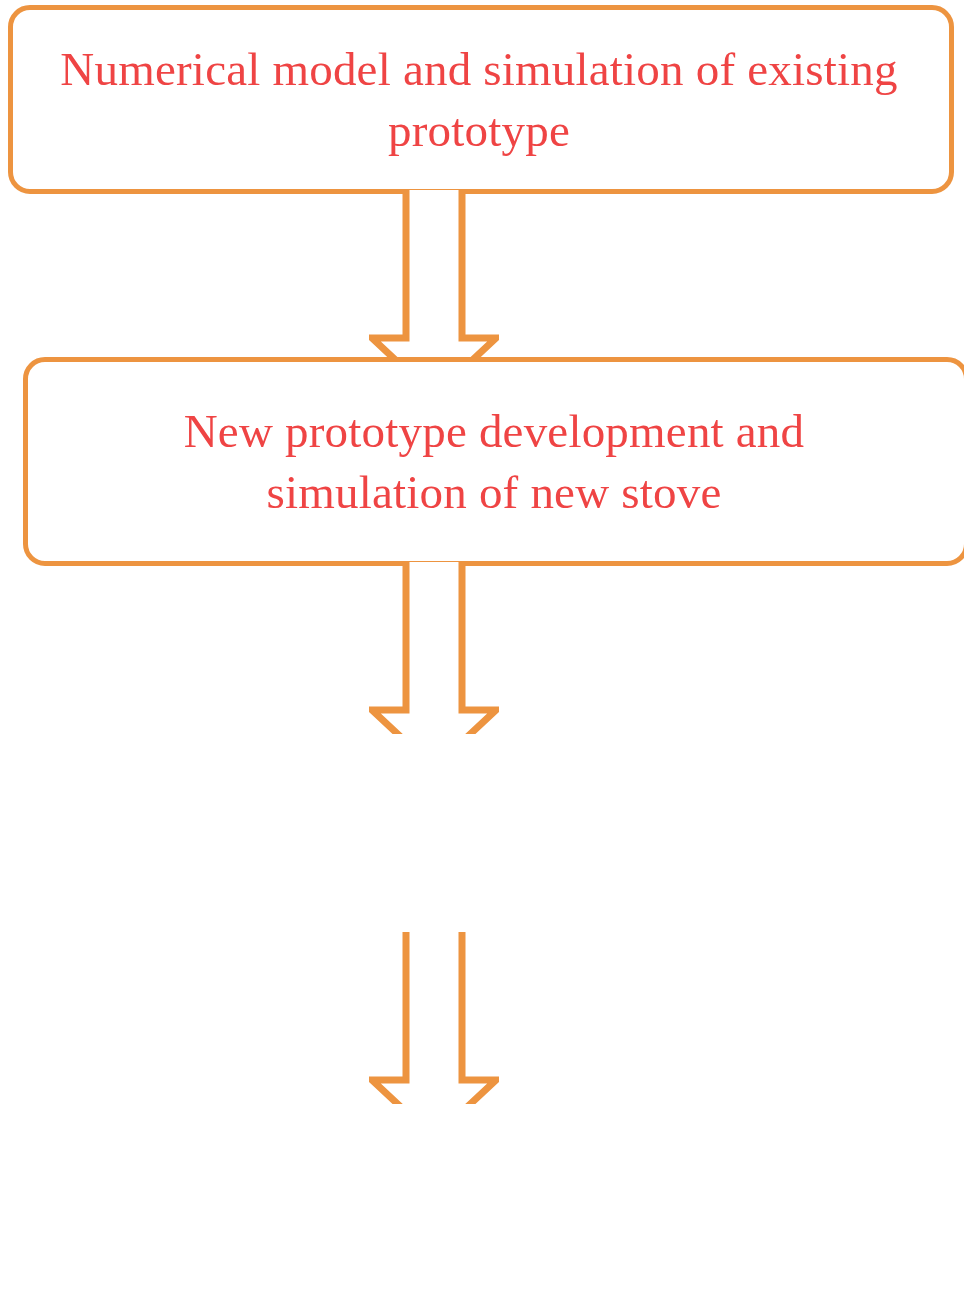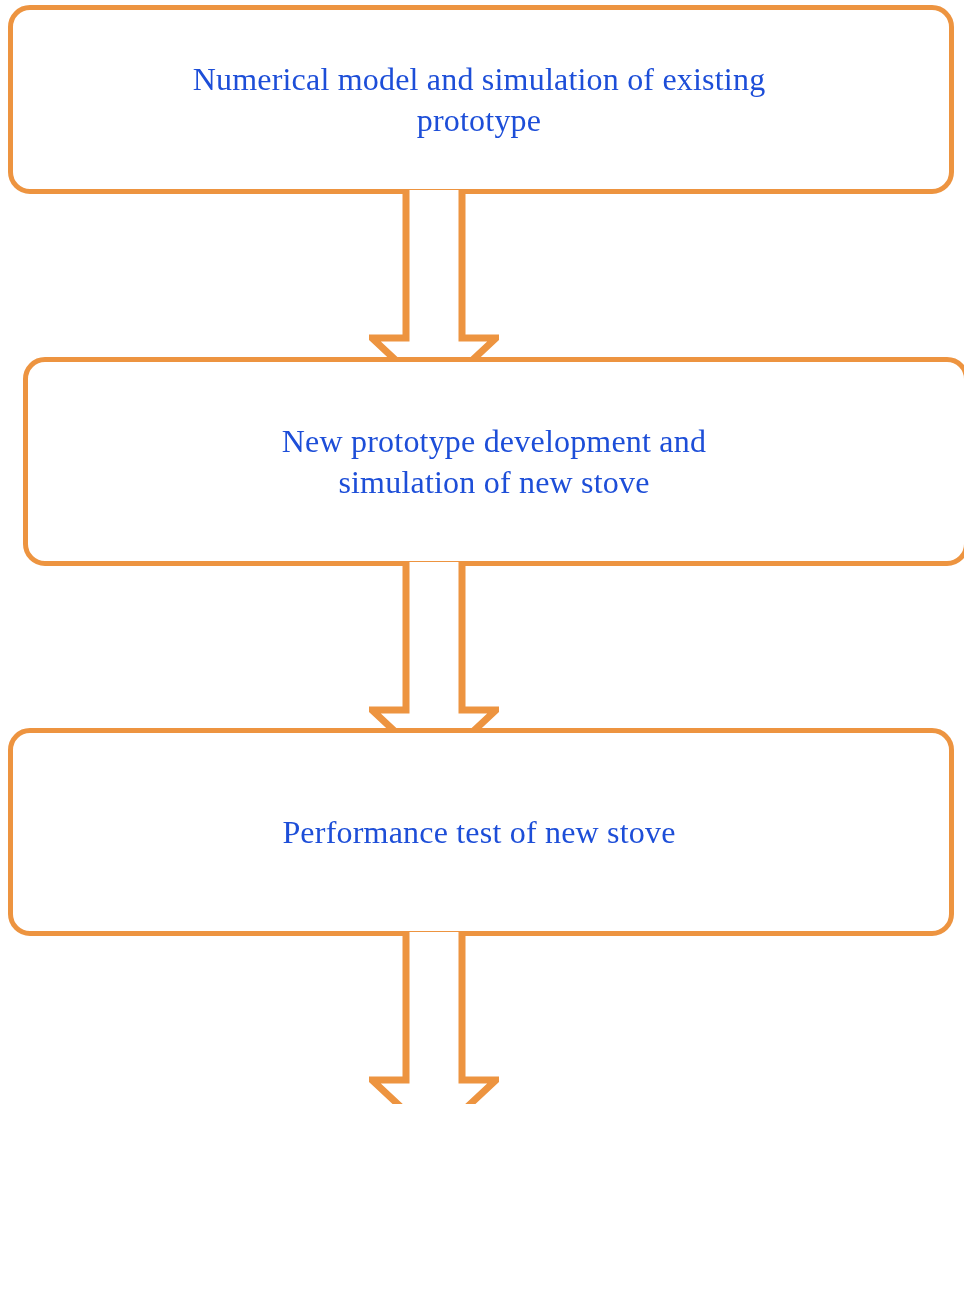--- a/index.html
+++ b/index.html
@@ -19,22 +19,22 @@
     position: absolute;
     box-sizing: border-box;
     border: 5px solid #ED9440;
     border-radius: 22px;
     background: #ffffff;
     display: flex;
     align-items: center;
     justify-content: center;
   }
   .node-label {
-    color: #1d4ed8;
-    font-size: 32px;
+    color: #ef4444;
+    font-size: 47px;
     line-height: 1.28;
     text-align: center;
     letter-spacing: 0.2px;
     white-space: pre-line;
     padding: 0 14px;
   }
   
   #node-0 { left: 8px;  top: 5px;    width: 946px; height: 189px; }
   #node-1 { left: 23px;  top: 357px;  width: 946px; height: 209px; }
   #node-2 { left: 8px;  top: 728px;  width: 946px; height: 208px; }
@@ -76,23 +76,20 @@
     <span class="node-label">New prototype development and
 simulation of new stove</span>
   </div>
 
   <div class="connector" id="connector-1">
     <svg viewBox="0 0 130 172" preserveAspectRatio="none" aria-hidden="true">
       <path d="M 37 0 L 37 148 L 3 148 L 65 206 L 127 148 L 93 148 L 93 0" fill="#ffffff" stroke="#ED9440" stroke-width="7" stroke-linejoin="miter" vector-effect="non-scaling-stroke"></path>
     </svg>
   </div>
 
-  <div class="node" id="node-2">
-    <span class="node-label">Performance test of new stove</span>
-  </div>
 
   <div class="connector" id="connector-2">
     <svg viewBox="0 0 130 172" preserveAspectRatio="none" aria-hidden="true">
       <path d="M 37 0 L 37 148 L 3 148 L 65 206 L 127 148 L 93 148 L 93 0" fill="#ffffff" stroke="#ED9440" stroke-width="7" stroke-linejoin="miter" vector-effect="non-scaling-stroke"></path>
     </svg>
   </div>
 
 
 </div>
 

